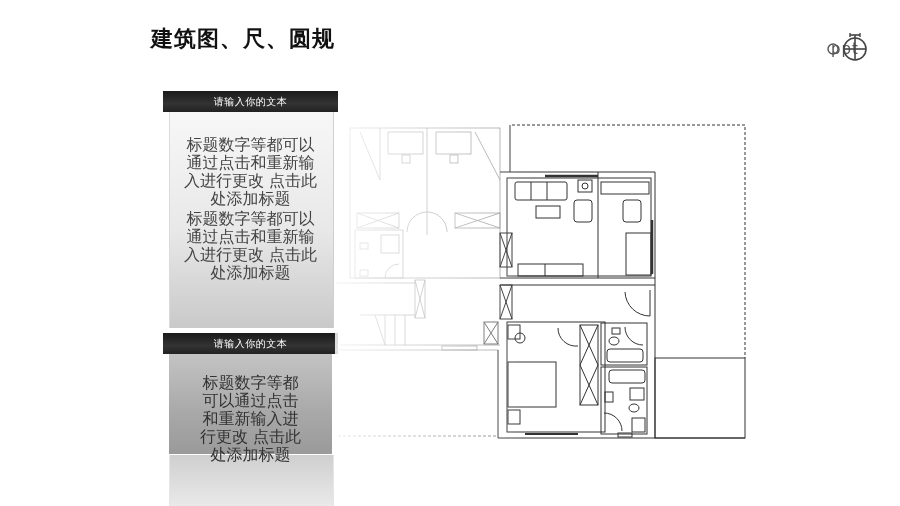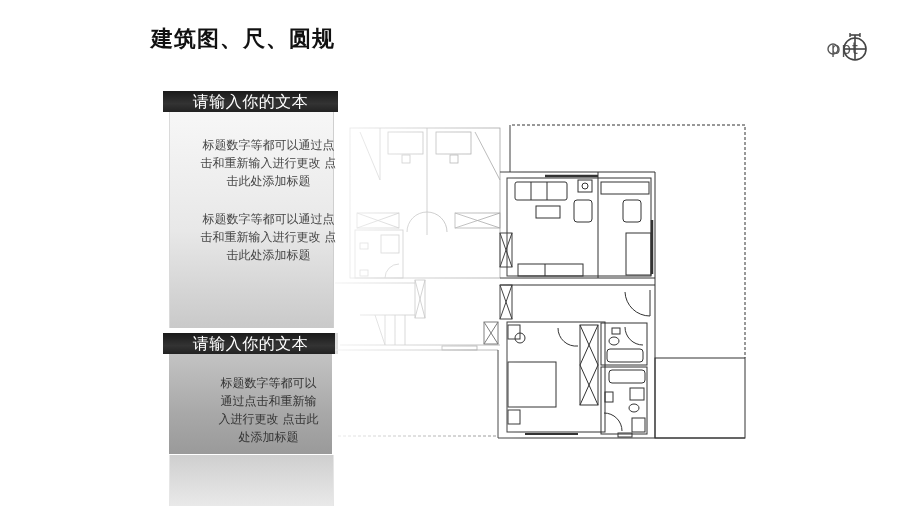--- a/index.html
+++ b/index.html
@@ -10,24 +10,24 @@
   .logo-text { position:absolute; left:0; top:6px; font-size:15px; color:#555; letter-spacing:1px; font-family:"DejaVu Sans", sans-serif;margin-left:36px; }
   .panel1 { position:absolute; left:169px; top:112px; width:163px; height:216px;
             background:linear-gradient(#f7f7f7 0%, #e8e8e8 55%, #c9c9c9 100%);
             border-left:1px solid #dadada; border-right:1px solid #cfcfcf; }
   .panel2 { position:absolute; left:169px; top:354px; width:163px; height:100px;
             background:linear-gradient(#c3c3c3 0%, #a8a8a8 60%, #9a9a9a 100%); }
   .reflect { position:absolute; left:169px; top:455px; width:163px; height:51px;
              background:linear-gradient(#cfcfcf, #e9e9e9); border-left:1px solid #e6e6e6; border-right:1px solid #e6e6e6; }
   .header-bar { position:absolute; left:163px; width:175px; height:21px;
                 background:linear-gradient(#1a1a1a, #333333 60%, #222); color:#fff;
-                font-size:16px; line-height:21px; text-align:center; letter-spacing:0.5px; }
+                font-size:10px; line-height:21px; text-align:center; letter-spacing:0.5px; }
   .hb1 { top:91px; }
   .hb2 { top:333px; }
-  .body-text { position:absolute; left:187px; width:163px; text-align:center; font-size:12px; line-height:18px; color:#444; }
+  .body-text { position:absolute; left:169px; width:163px; text-align:center; font-size:16px; line-height:18px; color:#444; }
   .bt1 { top:136px; padding:0 12px; box-sizing:border-box; }
   .bt2 { top:210px; padding:0 12px; box-sizing:border-box; }
   .bt3 { top:374px; padding:0 28px; box-sizing:border-box; color:#333; }
   .plan { position:absolute; left:335px; top:118px; width:420px; height:330px; }
 </style>
 </head>
 <body>
 
 <div class="title">建筑图、尺、圆规</div>
 

